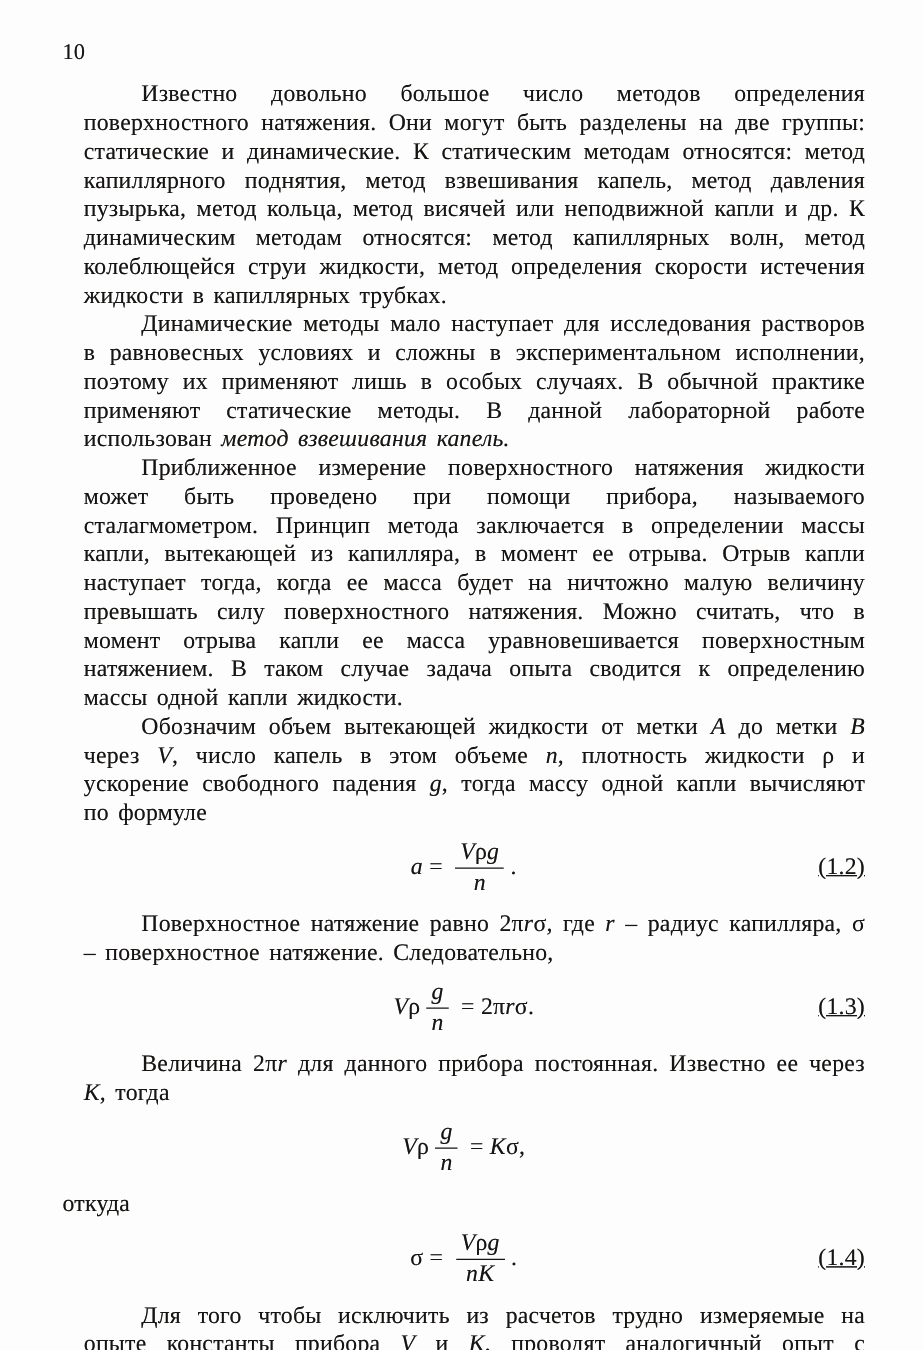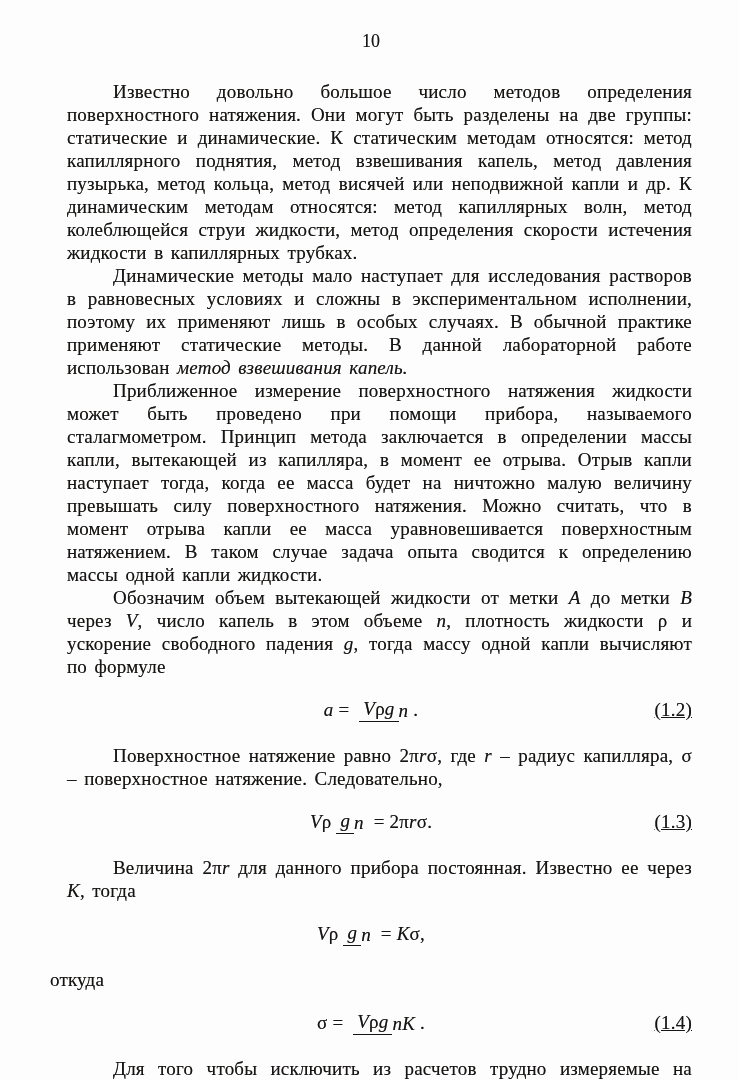--- a/index.html
+++ b/index.html
@@ -9,24 +9,23 @@
     height: 1080px;
     box-sizing: border-box;
     background: #fdfdfd;
     padding: 30px 47px 0 50px;
     font-family: "Liberation Serif", serif;
     color: #171513;
     overflow: hidden;
     text-shadow: 0 0 0.4px rgba(20,18,16,0.55);
   }
   .page-number {
-    text-align: center;
     font-size: 18px;
     line-height: 22px;
-    margin-bottom: 28px;
+    margin-bottom: 12px;
   }
   .para {
     margin: 0;
     text-align: justify;
     font-size: 19px;
     line-height: 23px;
     letter-spacing: 0.2px;
     word-spacing: 2.5px;
   }
   .indent { text-indent: 46px; margin-left: 17px; }
@@ -38,21 +37,21 @@
     justify-content: center;
     min-height: 56px;
     margin: 4px 0 6px;
     font-size: 19px;
     letter-spacing: 0.2px;
   }
   .eq { display: inline-flex; align-items: center; }
   .eqpart { white-space: pre; }
   .frac {
     display: inline-flex;
-    flex-direction: row;
+    flex-direction: column;
     align-items: center;
     margin: 0 5px;
     line-height: 1.12;
   }
   .num { display: block; padding: 0 4px 1px; border-bottom: 1.4px solid #171513; white-space: pre; }
   .den { display: block; padding-top: 1px; white-space: pre; }
   .eqtag { position: absolute; right: 0; top: 50%; transform: translateY(-50%); font-size: 19px; text-decoration: underline; }
 </style>
 </head>
 <body>

